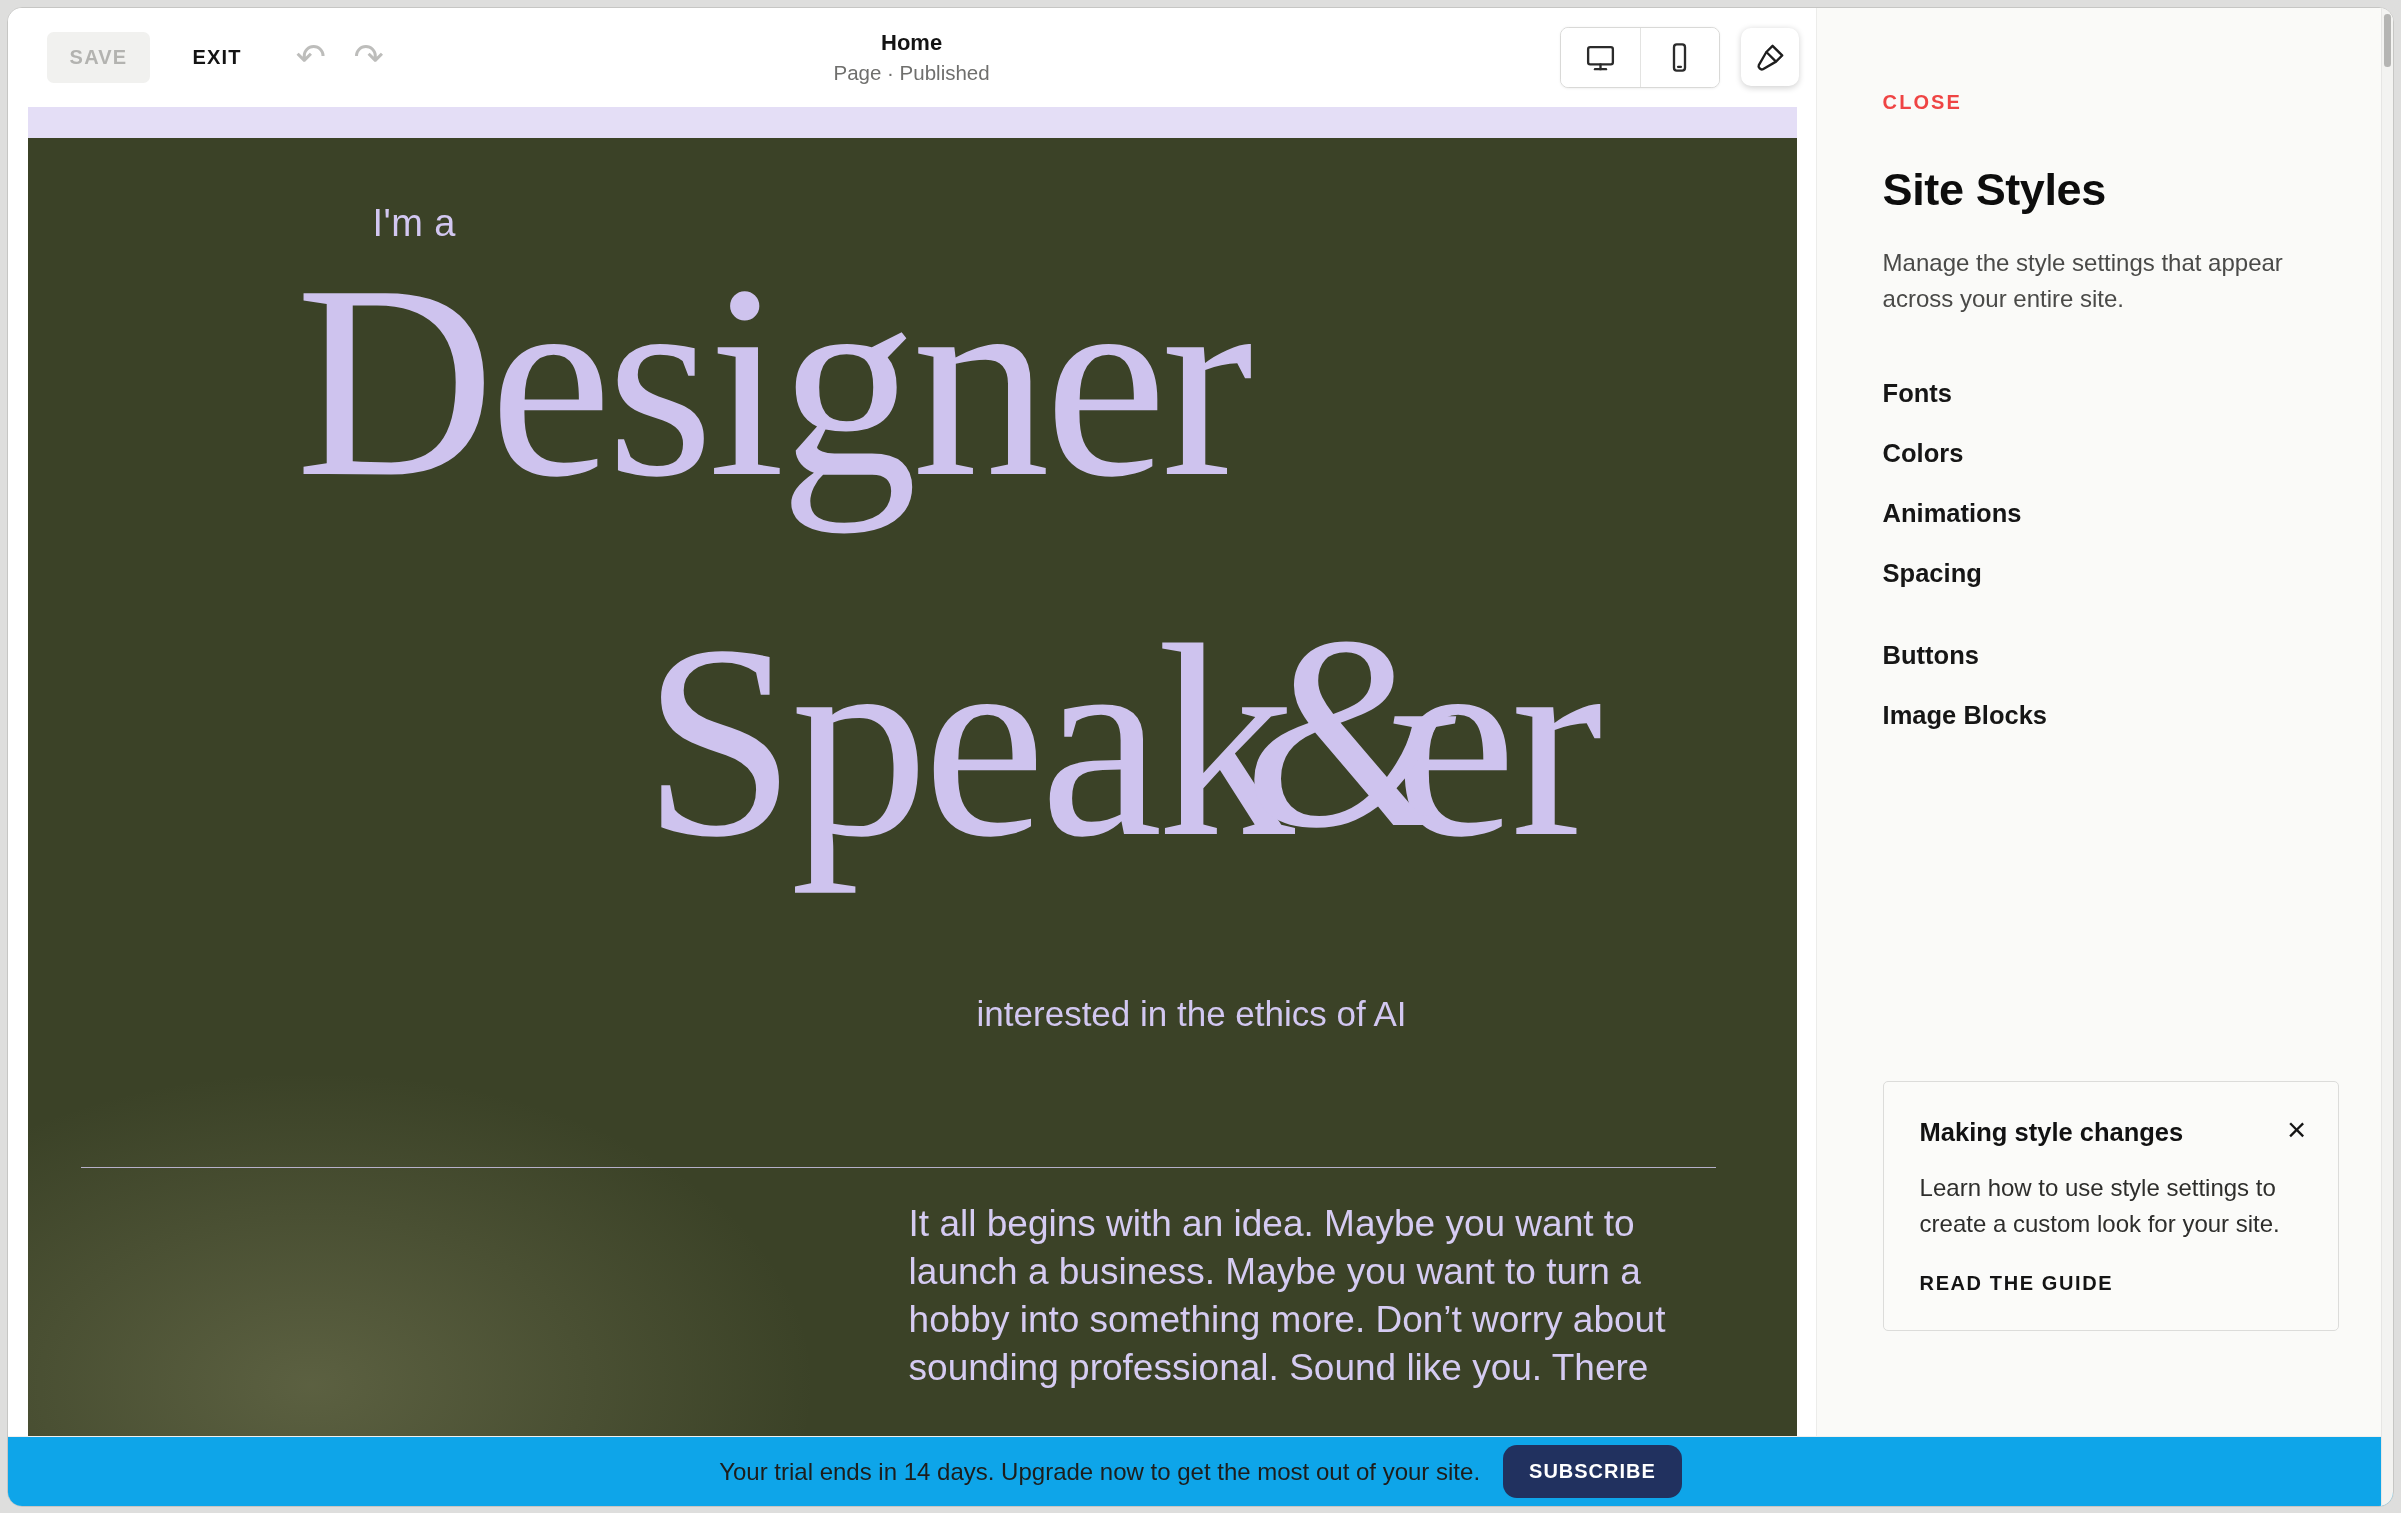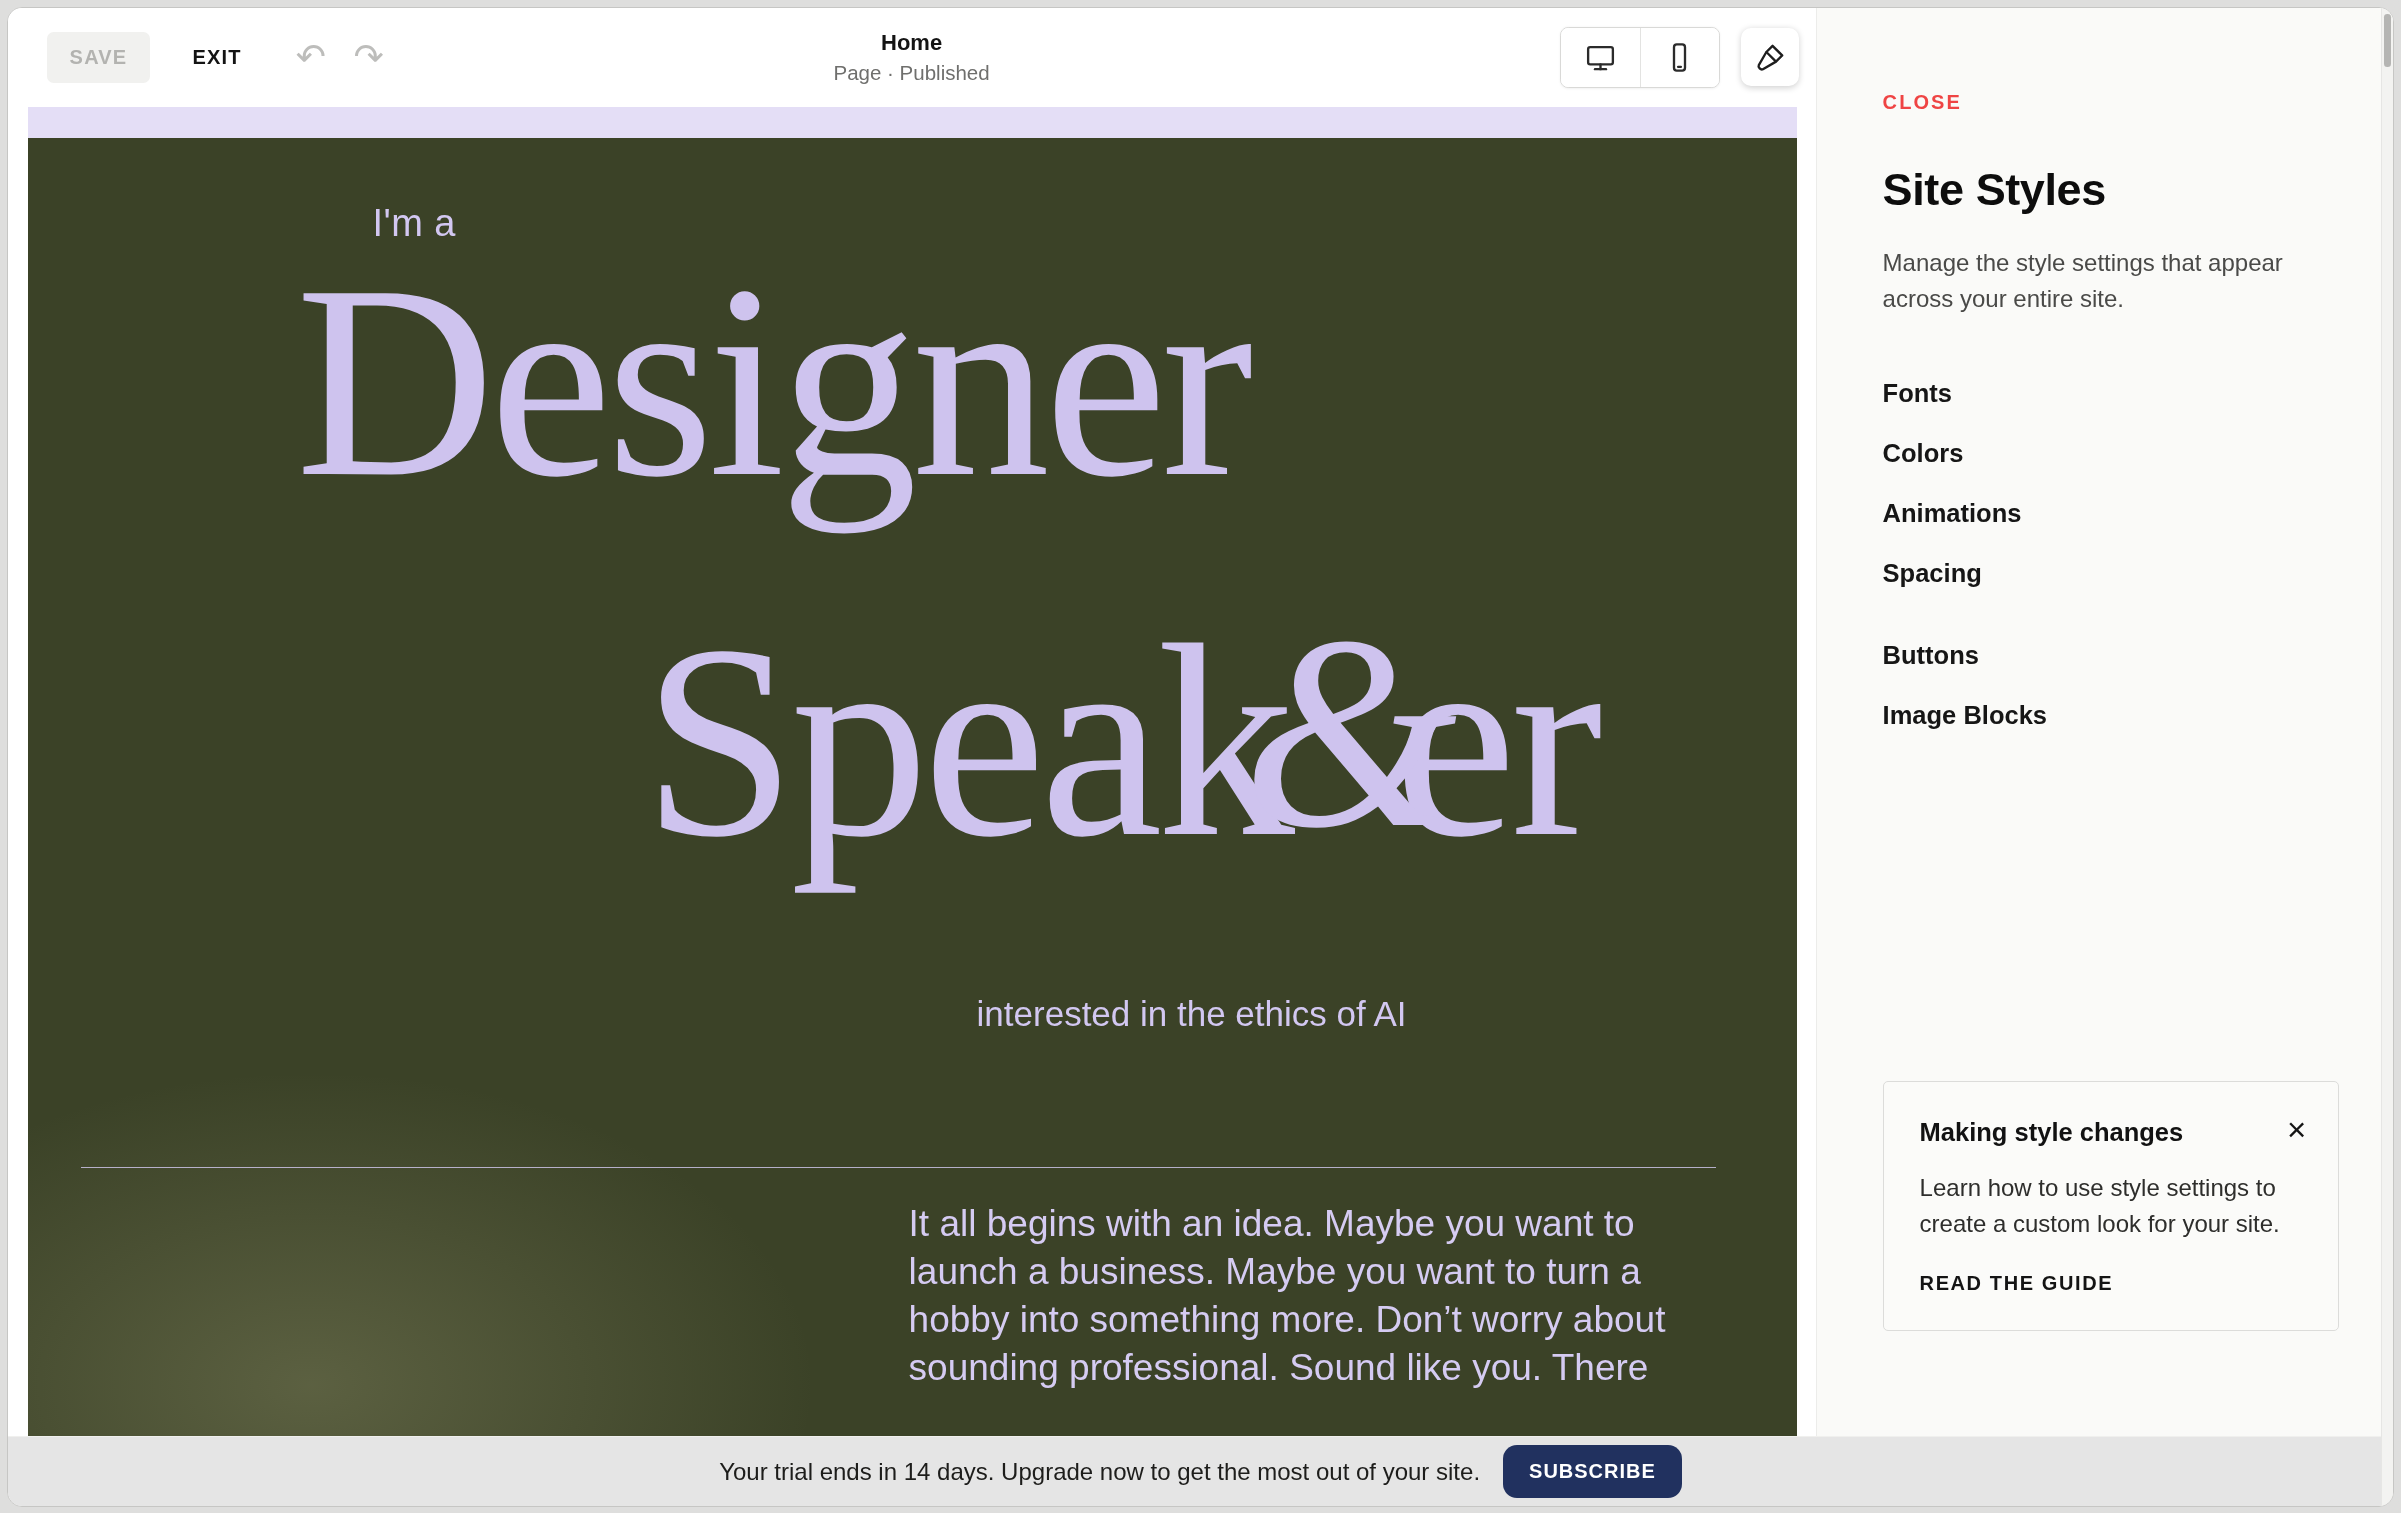--- a/index.html
+++ b/index.html
@@ -100,21 +100,21 @@
     position:absolute;top:28px;right:28px;background:none;border:none;font-size:33px;line-height:1;
     color:#141414;cursor:pointer;padding:3.3px;
   }
   .card-body{margin-top:23px;font-size:24px;line-height:1.5;color:#2e2e2c;}
   .card-cta{
     margin-top:30px;display:inline-block;background:none;border:none;padding:0;font-family:inherit;
     font-size:20px;font-weight:bold;letter-spacing:1.6px;color:#141414;cursor:pointer;
   }
   
   .footer{
-    position:absolute;left:0;right:0;bottom:0;height:69px;background:#e5e5e5;border-top:0.8px solid #f0f0ee;
+    position:absolute;left:0;right:0;bottom:0;height:69px;background:#0ea5e9;border-top:0.8px solid #f0f0ee;
     display:flex;align-items:center;justify-content:center;gap:23px;
   }
   .footer-msg{font-size:24px;color:#1d1d1b;}
   .btn-subscribe{
     background:#21315f;color:#fff;border:none;border-radius:14px;font-family:inherit;
     font-size:20px;font-weight:bold;letter-spacing:1px;padding:15px 26px;cursor:pointer;
   }
   
   .win-scroll{position:absolute;top:0;right:0;width:11.5px;bottom:0;background:#f3f3f1;border-left:0.8px solid #e6e6e4;}
   .win-scroll-thumb{position:absolute;top:6.6px;right:2.5px;width:6.6px;height:53px;border-radius:3.3px;background:#b5b5b3;}

